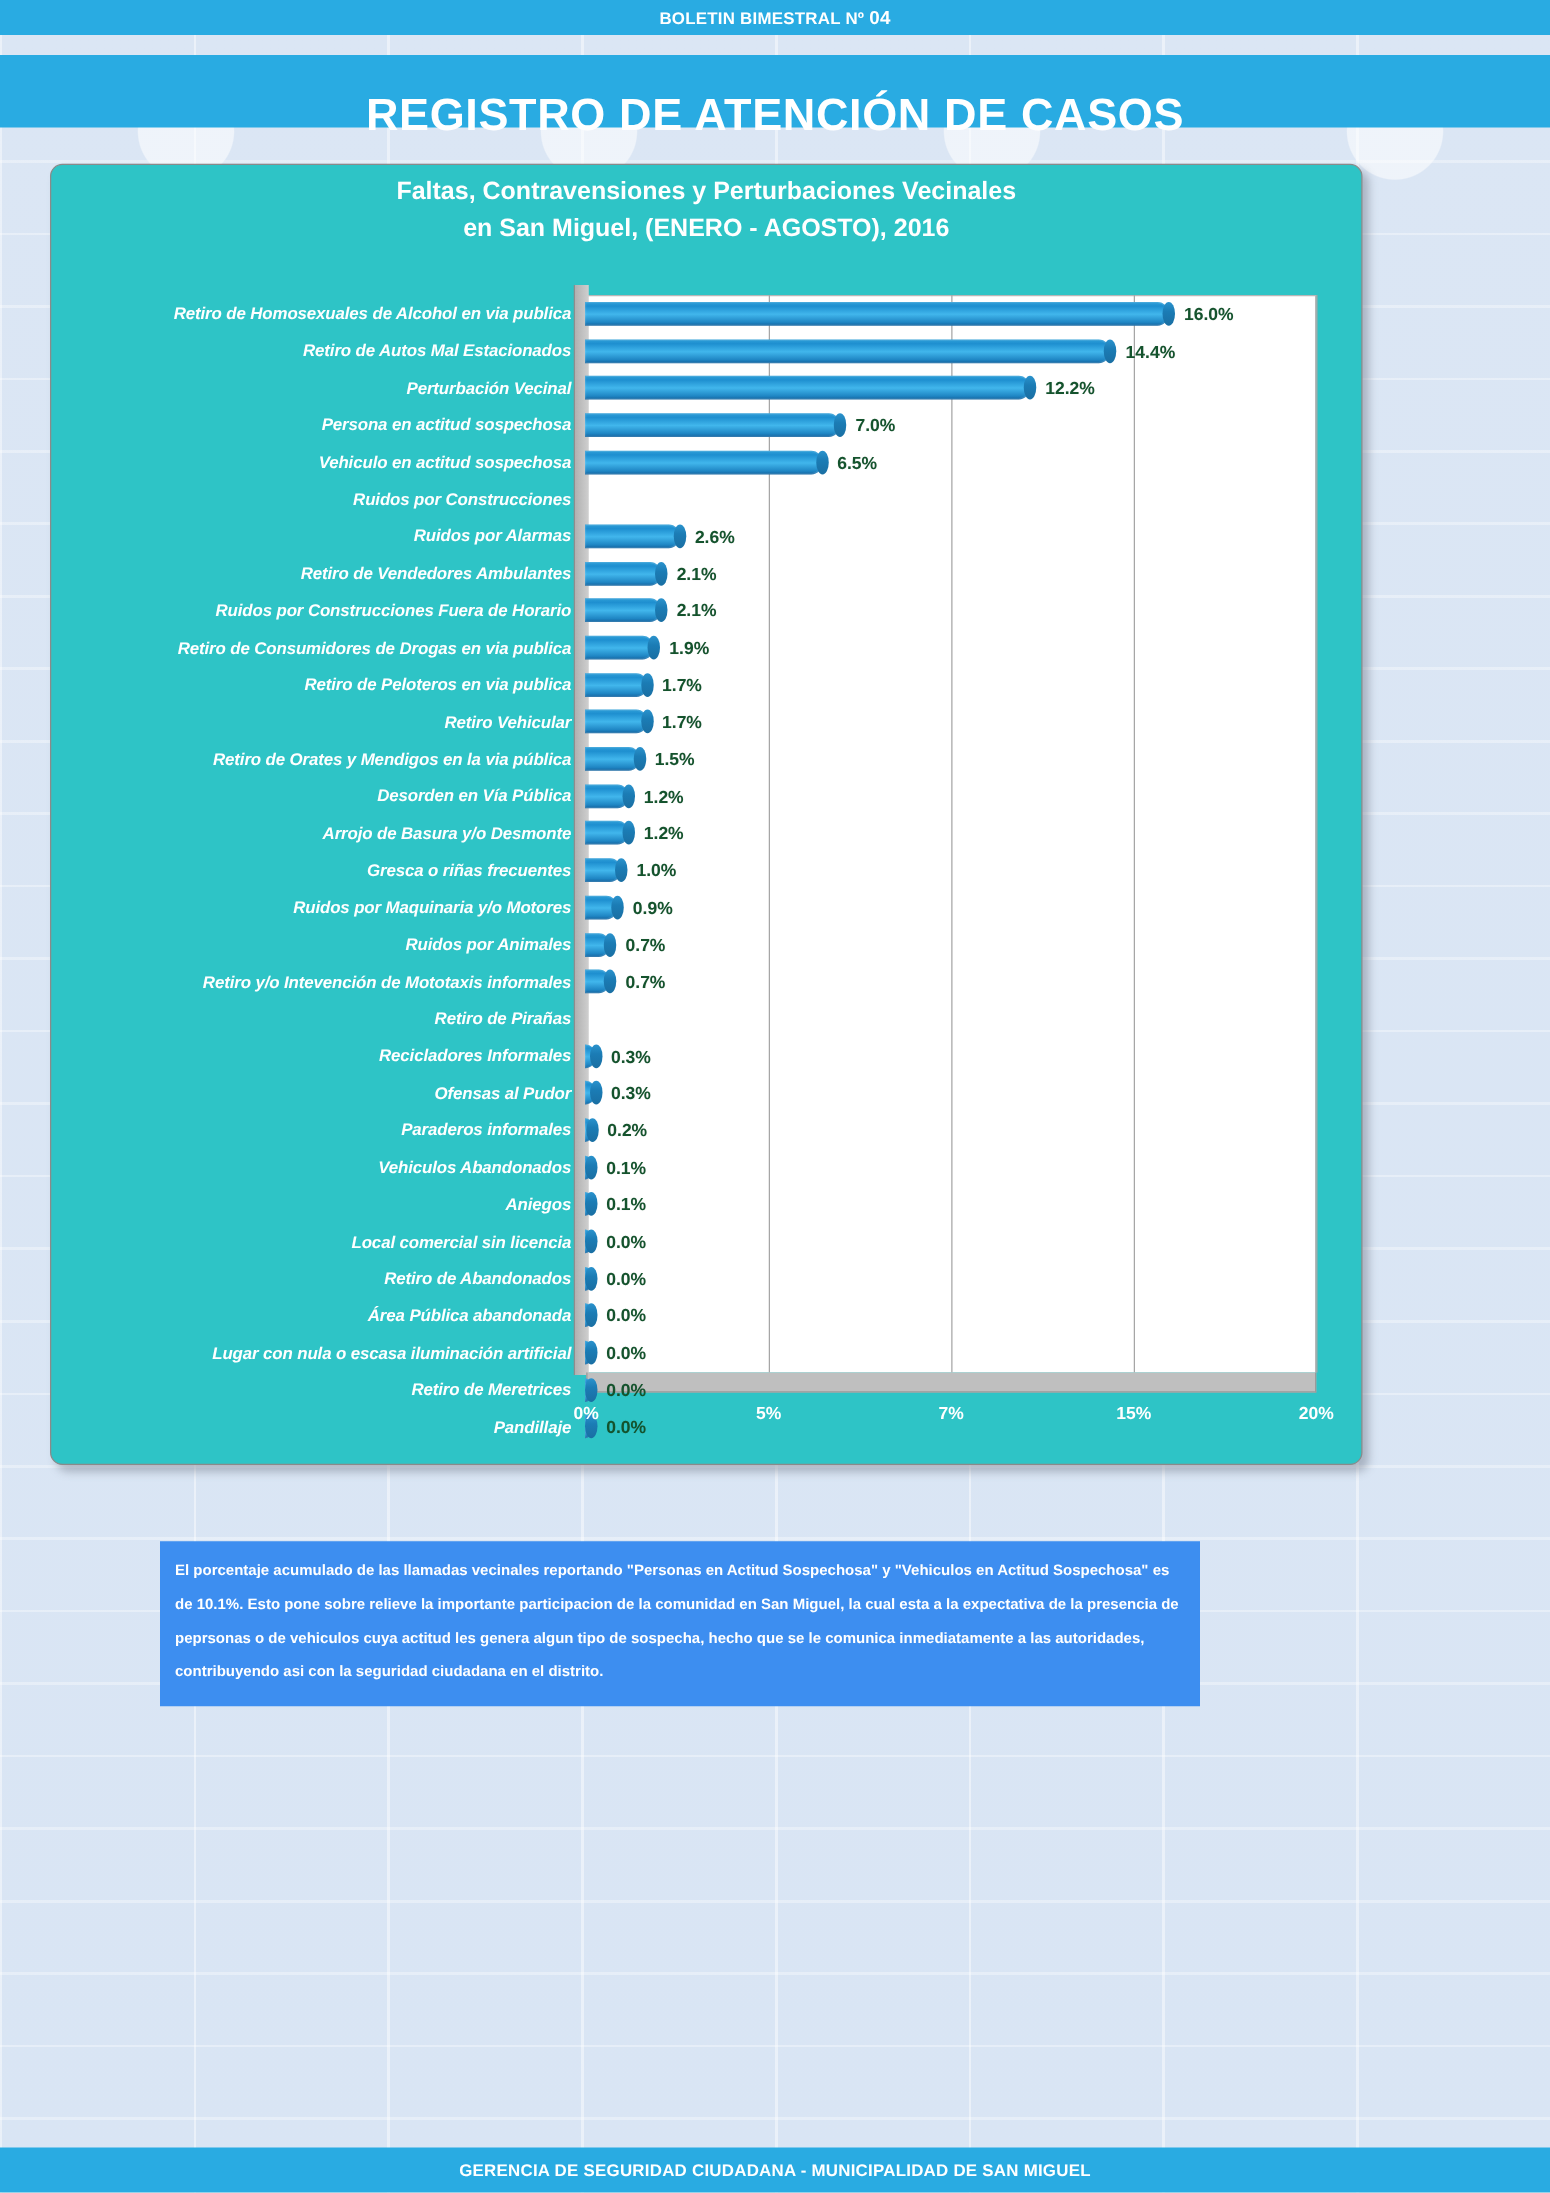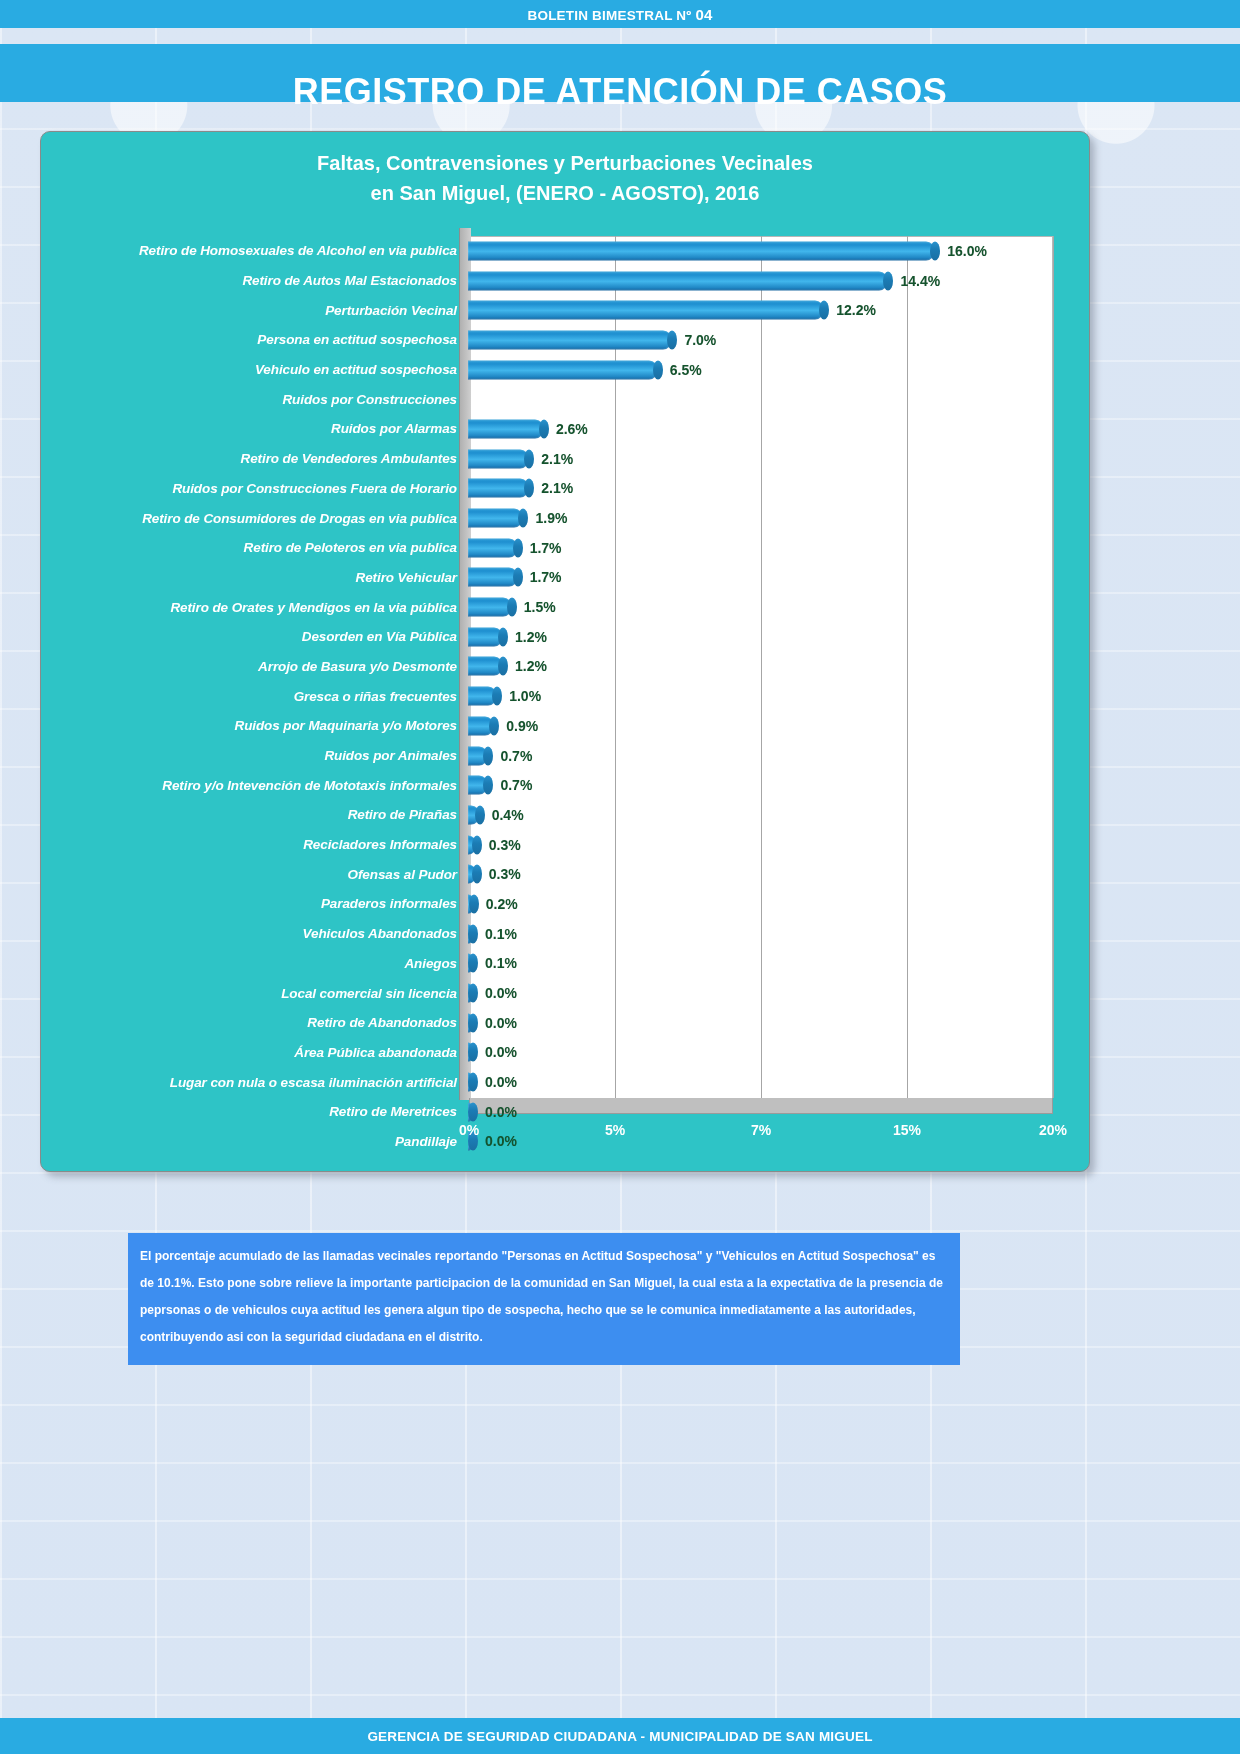--- a/index.html
+++ b/index.html
@@ -48,21 +48,21 @@
   .chart-card {
     position: absolute; left: 40px; top: 131px; width: 1050px; height: 1041px;
     background: #2ec4c6;
     border: 1px solid #8a8a8a;
     border-radius: 10px;
     box-shadow: 5px 5px 7px rgba(110,120,135,.45);
     overflow: hidden;
   }
   .chart-title {
     text-align: center; color: #ffffff; font-weight: bold;
-    font-size: 20px; line-height: 30px; padding-top: 16px;
+    font-size: 20px; line-height: 30px; padding-top: 6px;
   }
   .chart-title .l2 { font-size: 20px; }
 
   
   .plot-wrap {
     position: absolute; left: 8px; top: 104px; width: 1034px; height: 880px;
   }
   .plot-bg {
     position: absolute; left: 420px; top: 0; width: 584px; height: 862px;
     background: #ffffff;
@@ -300,24 +300,20 @@
           </div>
           <div class="row">
             <div class="row-label">Retiro y/o Intevención de Mototaxis informales</div>
             <div class="bar-zone">
               <div class="bar" style="width: 20.44px;"></div>
               <div class="bar-value" style="left: 33.44px;">0.7%</div>
             </div>
           </div>
           <div class="row">
             <div class="row-label">Retiro de Pirañas</div>
-            <div class="bar-zone">
-              <div class="bar" style="width: 11.68px;"></div>
-              <div class="bar-value" style="left: 24.68px;">0.4%</div>
-            </div>
           </div>
           <div class="row">
             <div class="row-label">Recicladores Informales</div>
             <div class="bar-zone">
               <div class="bar" style="width: 8.76px;"></div>
               <div class="bar-value" style="left: 21.76px;">0.3%</div>
             </div>
           </div>
           <div class="row">
             <div class="row-label">Ofensas al Pudor</div>

